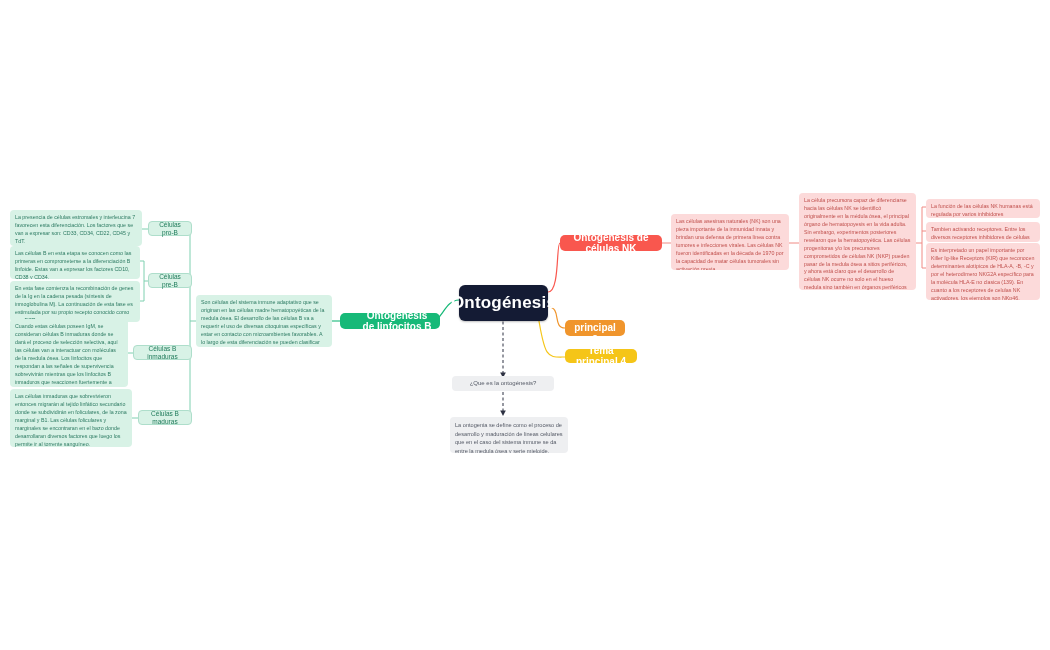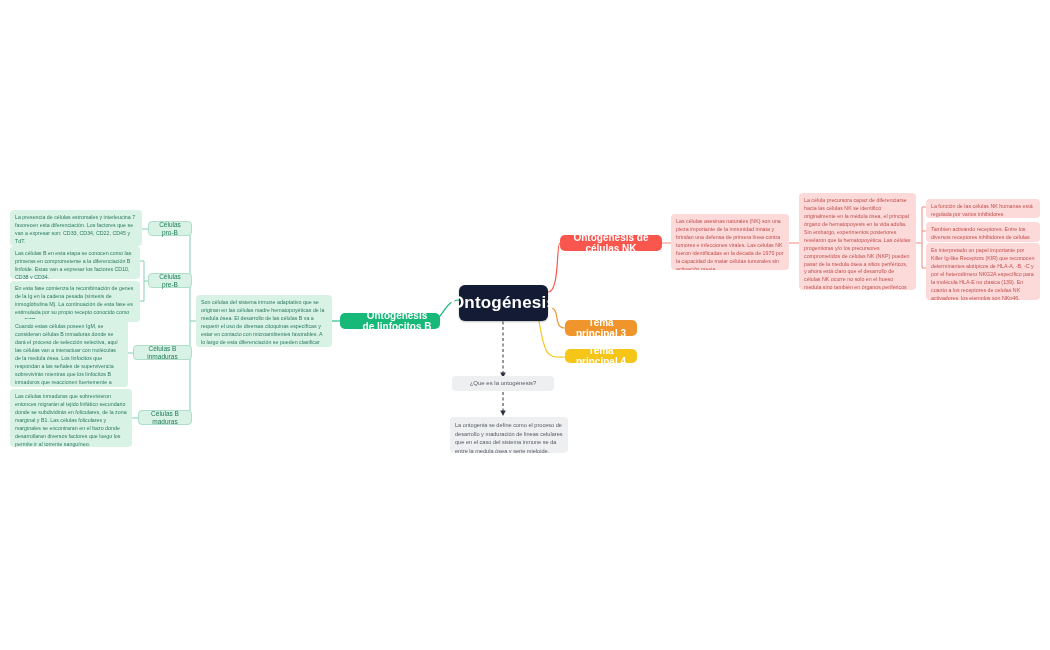--- a/index.html
+++ b/index.html
@@ -191,21 +191,21 @@
   <div class="node note pink" style="left:671px; top:214px; width:118px; height:56px;">Las células asesinas naturales (NK) son una pieza importante de la inmunidad innata y brindan una defensa de primera línea contra tumores e infecciones virales. Las células NK fueron identificadas en la década de 1970 por la capacidad de matar células tumorales sin activación previa</div>
 
   <div class="node note pink" style="left:799px; top:193px; width:117px; height:97px;">La célula precursora capaz de diferenciarse hacia las células NK se identificó originalmente en la médula ósea, el principal órgano de hematopoyesis en la vida adulta. Sin embargo, experimentos posteriores revelaron que la hematopoyética. Las células progenitoras y/o los precursores comprometidos de células NK (NKP) pueden pasar de la medula ósea a sitios periféricos, y ahora está claro que el desarrollo de células NK ocurre no solo en el hueso medula sino también en órganos periféricos linfoides y no linfoides</div>
 
   <div class="node note pink" style="left:926px; top:199px; width:114px; height:19px;">La función de las células NK humanas está regulada por varios inhibidores</div>
 
   <div class="node note pink" style="left:926px; top:222px; width:114px; height:20px;">Tambien activando receptores. Entre los diversos receptores inhibidores de células NK.</div>
 
   <div class="node note pink" style="left:926px; top:243px; width:114px; height:57px;">Es interpretado  un papel importante por Killer Ig-like Receptors (KIR) que reconocen determinantes alotípicos de HLA-A, -B, -C y por el heterodímero NKG2A específico para la molécula HLA-E no clasica (139). En cuanto a los receptores de celulas NK activadores, los ejemplos son NKp46, NKp44 y NKp30 que juntos han sido denominados Receptores Naturales de Citotoxicidad (NCR)</div>
 
-  <div class="node pill orange" style="left:565px; top:320px; width:72px; height:16px;">Tema principal 3</div>
+  <div class="node pill orange" style="left:565px; top:320px; width:60px; height:16px;">Tema principal 3</div>
 
   <div class="node pill yellow" style="left:565px; top:349px; width:72px; height:14px;">Tema principal 4</div>
 
   <div class="node note grey" style="left:452px; top:376px; width:102px; height:15px;">¿Que es la ontogénesis?</div>
 
   <div class="node note grey-body" style="left:450px; top:417px; width:118px; height:36px;">La ontogenia se define como el proceso de desarrollo  y maduración de lineas celulares que en el caso del sistema inmune se da entre la medula ósea y serie mieloide.</div>
 
 </div>
 
 </body></html>

